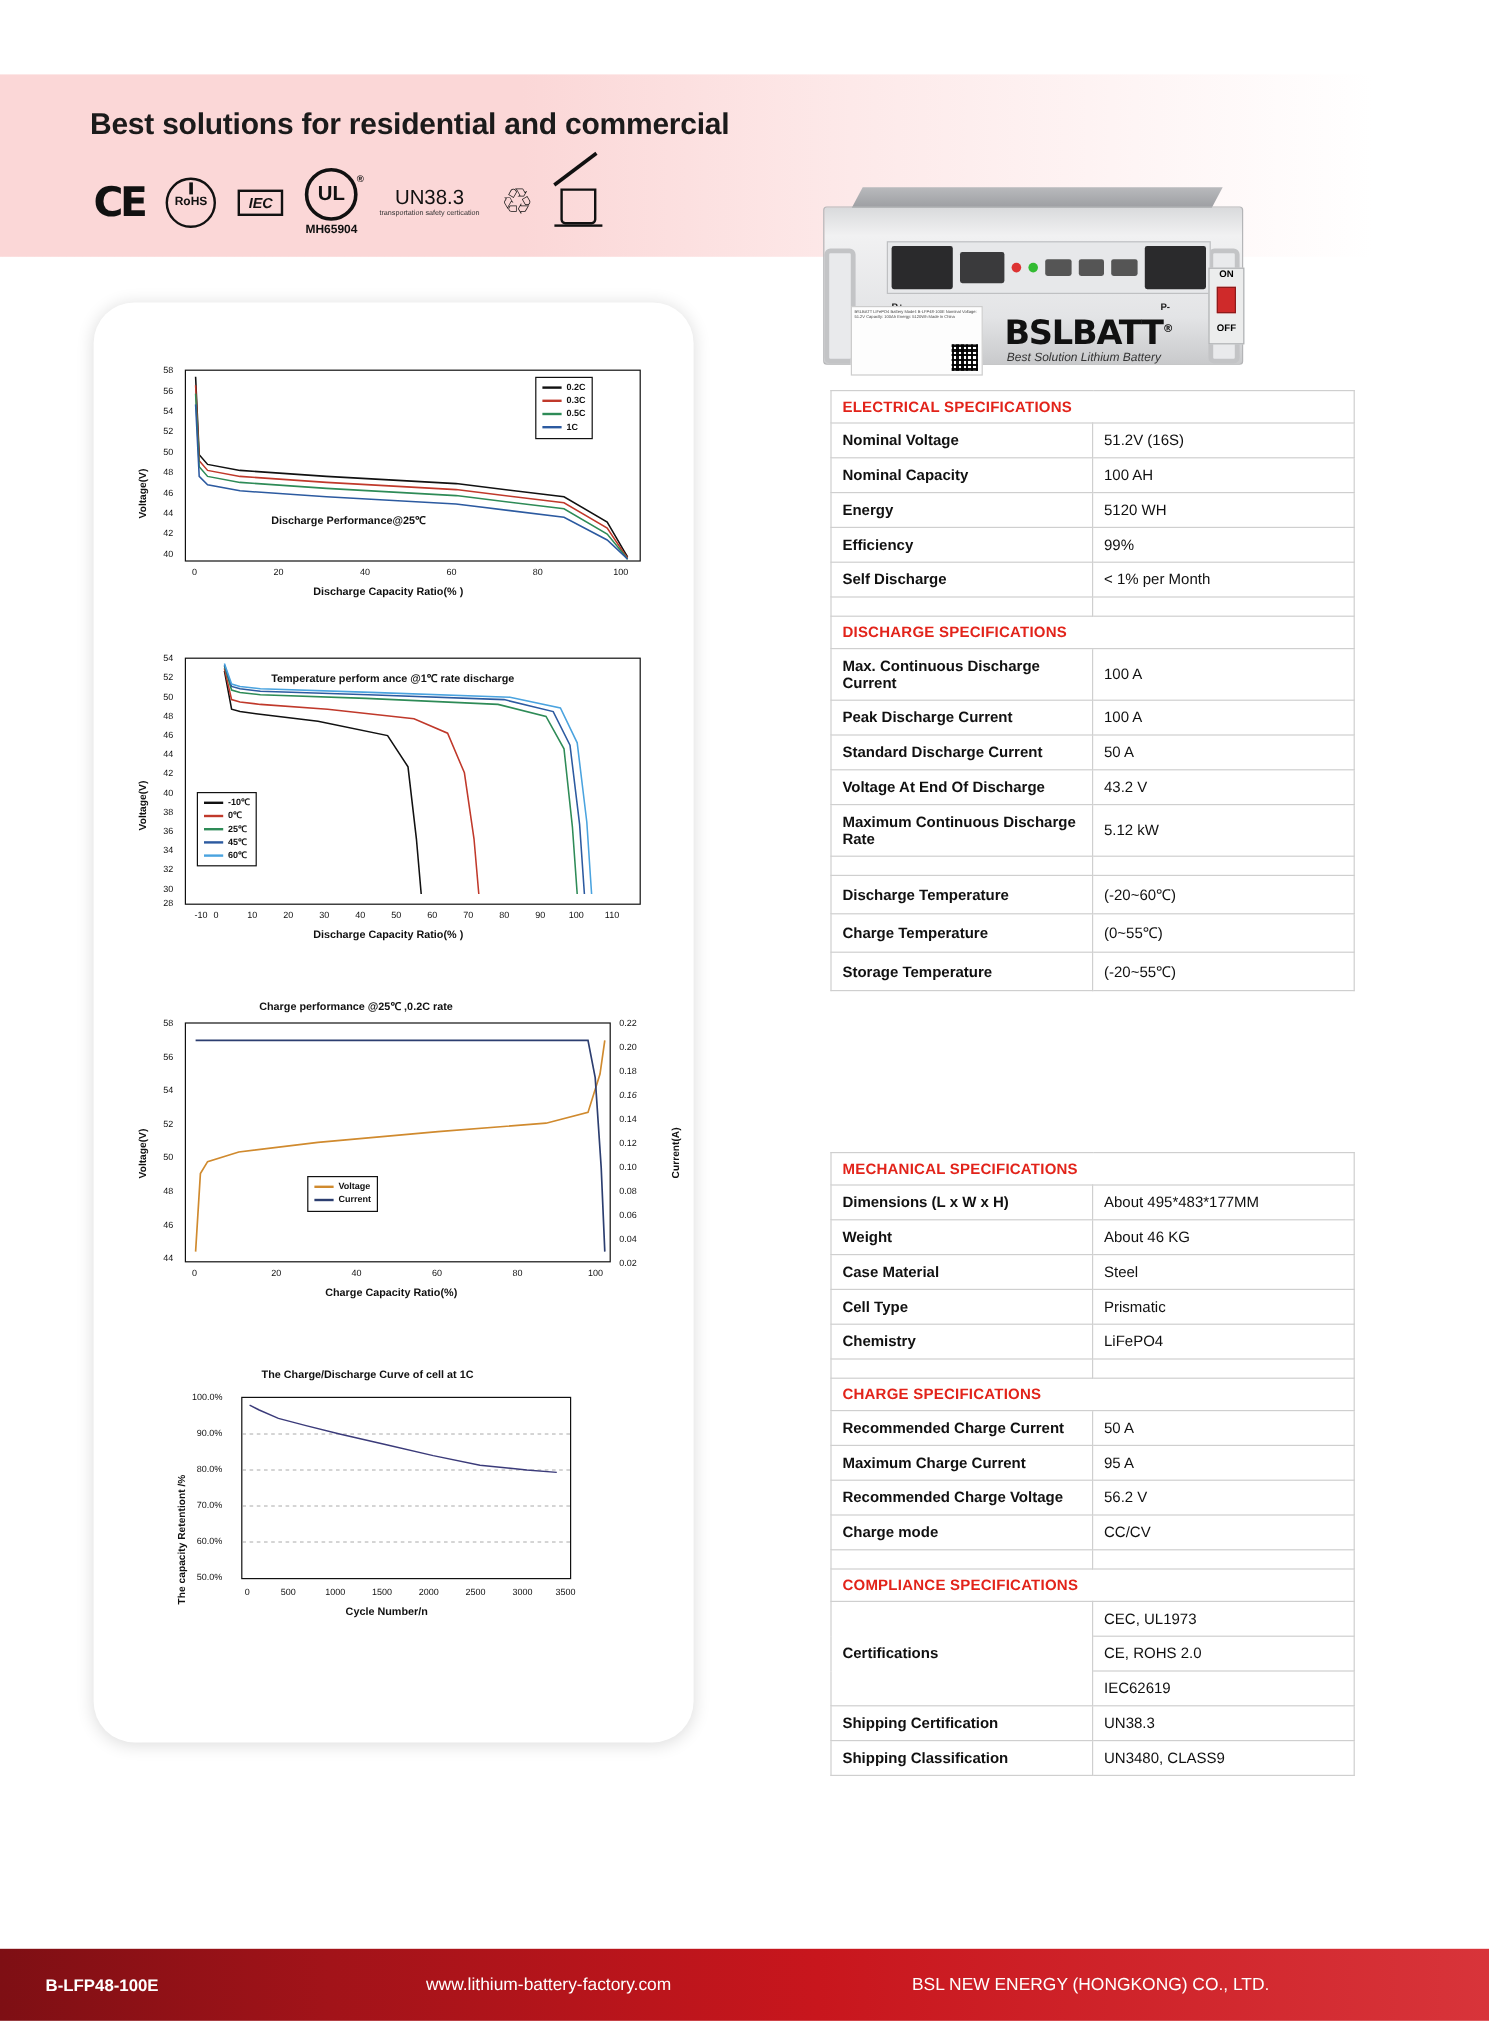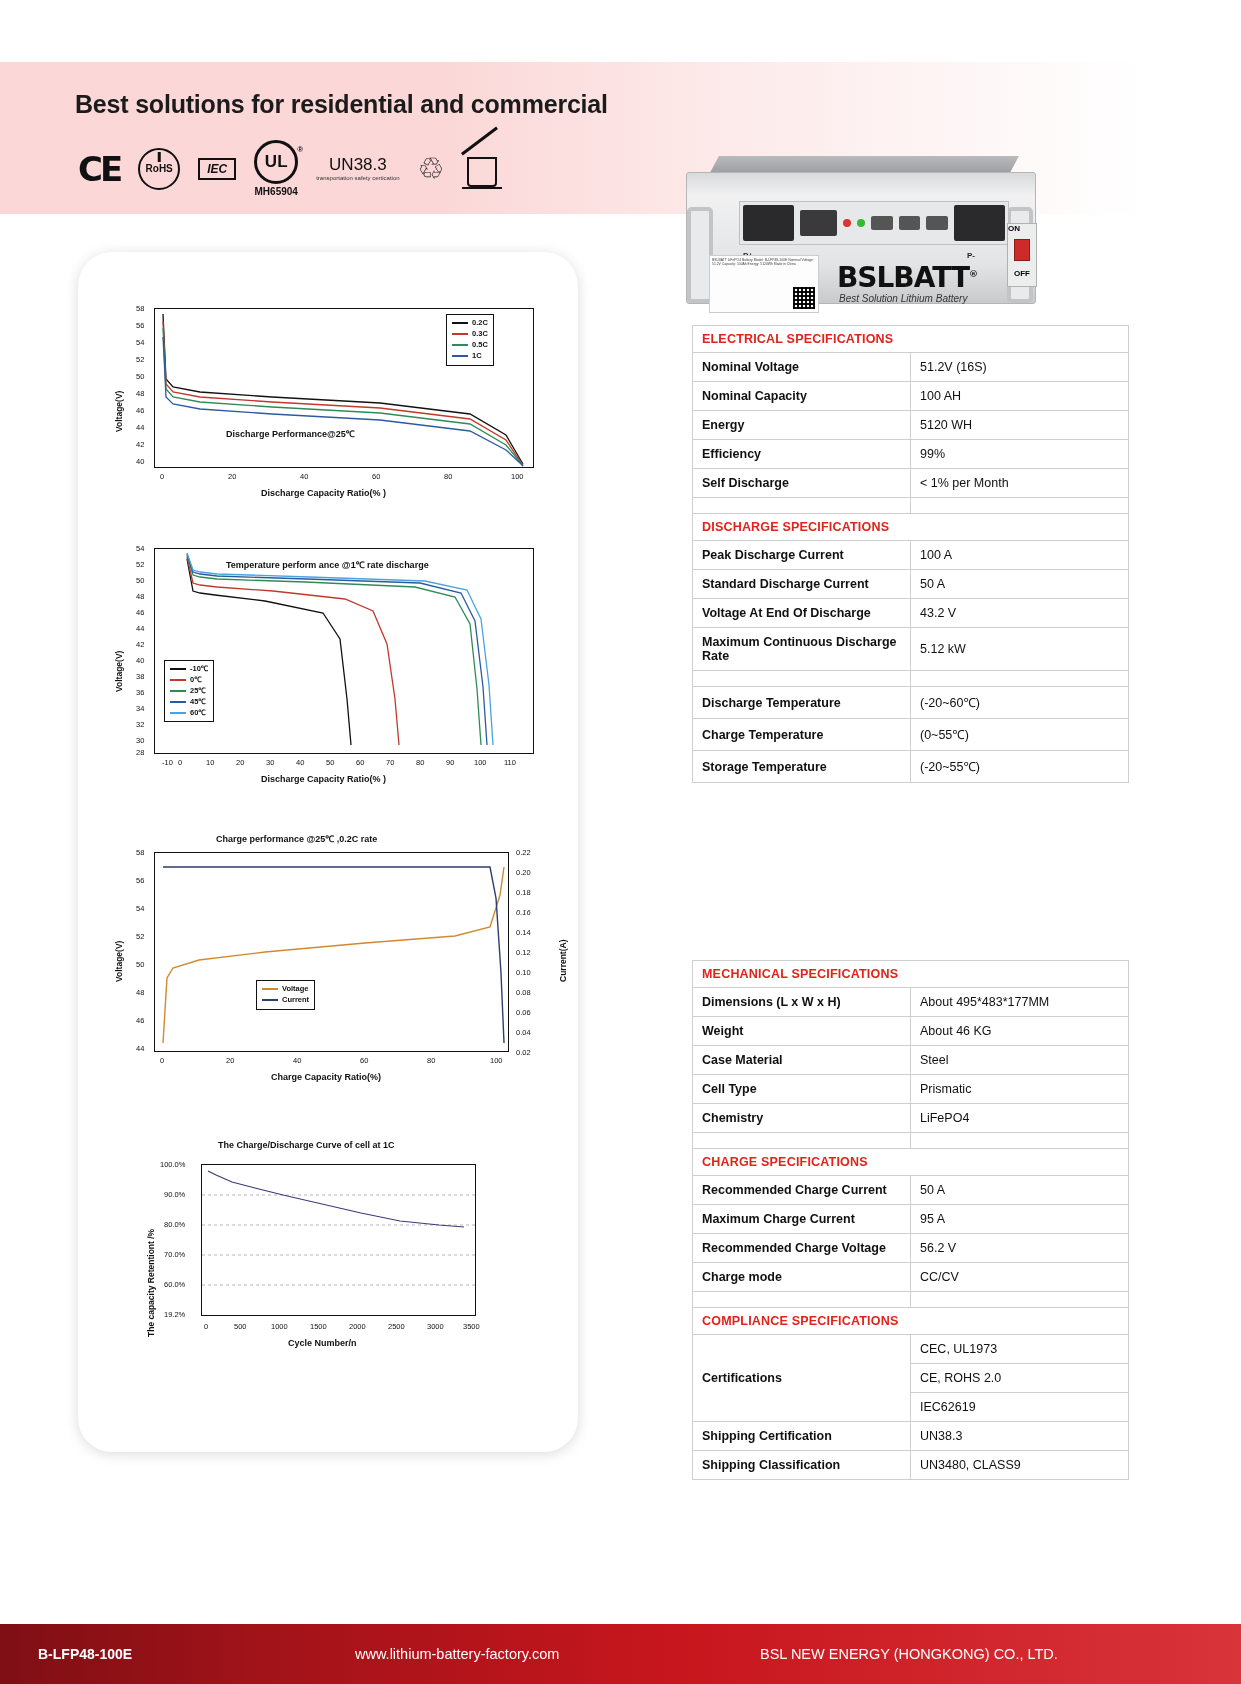--- a/index.html
+++ b/index.html
@@ -117,21 +117,21 @@
   .pp-qr { position:absolute; right:3px; bottom:3px; width:22px;height:22px;
     background:
       repeating-linear-gradient(0deg,#111 0 2px,#fff 2px 4px),
       repeating-linear-gradient(90deg,#111 0 2px,transparent 2px 4px);
     background-blend-mode:multiply;}
   .pp-switch {
     position:absolute; right:-2px; top:50px; width:30px; height:64px;
     border:1px solid #b0b1b3; background:#eceded;
   }
   .pp-switch .sw-btn { margin:6px auto 0; width:16px;height:22px;background:#cf2a2a;border:1px solid #8d1b1b;}
-  .pp-switch .sw-on { font-size:8px;font-weight:bold;}
+  .pp-switch .sw-on { font-size:8px;text-align:center;font-weight:bold;}
   .pp-switch .sw-off { font-size:8px;text-align:center;font-weight:bold;margin-top:8px;}
 
   
   .left-card {
     position:absolute; left:78px; top:252px; width:500px; height:1200px;
     background:#ffffff; border-radius:34px;
     box-shadow:0 2px 14px rgba(0,0,0,0.14);
   }
   .chart-box { position:absolute; background:#fff; }
   .chart-frame { position:absolute; border:1px solid #111; }
@@ -397,21 +397,21 @@
         <line x1="0" y1="90" x2="273" y2="90" stroke="#888" stroke-width="0.6" stroke-dasharray="3,3"></line>
         <line x1="0" y1="120" x2="273" y2="120" stroke="#888" stroke-width="0.6" stroke-dasharray="3,3"></line>
         <polyline fill="none" stroke="#3b3b7a" stroke-width="1.2" points="6,6 14,10 30,17 53,23 81,30 120,39 159,48 198,56 237,60 262,62"></polyline>
       </svg>
     </div>
     <div class="tick" style="left:22px; top:28px;">100.0%</div>
     <div class="tick" style="left:26px; top:58px;">90.0%</div>
     <div class="tick" style="left:26px; top:88px;">80.0%</div>
     <div class="tick" style="left:26px; top:118px;">70.0%</div>
     <div class="tick" style="left:26px; top:148px;">60.0%</div>
-    <div class="tick" style="left:26px; top:178px;">19.2%</div>
+    <div class="tick" style="left:26px; top:178px;">50.0%</div>
     <div class="tick" style="left:66px;  top:190px;">0</div>
     <div class="tick" style="left:96px;  top:190px;">500</div>
     <div class="tick" style="left:133px; top:190px;">1000</div>
     <div class="tick" style="left:172px; top:190px;">1500</div>
     <div class="tick" style="left:211px; top:190px;">2000</div>
     <div class="tick" style="left:250px; top:190px;">2500</div>
     <div class="tick" style="left:289px; top:190px;">3000</div>
     <div class="tick" style="left:325px; top:190px;">3500</div>
     <div class="axis-label" style="left:150px; top:206px;">Cycle Number/n</div>
   </div>
@@ -447,20 +447,24 @@
         </tr>
     <tr class="spacer">
           <td></td>
           <td></td>
         </tr>
 
     <tr class="section">
           <td colspan="2">DISCHARGE SPECIFICATIONS</td>
         </tr>
     <tr>
+          <td class="k">Max. Continuous Discharge Current</td>
+          <td class="v">100 A</td>
+        </tr>
+    <tr>
           <td class="k">Peak Discharge Current</td>
           <td class="v">100 A</td>
         </tr>
     <tr>
           <td class="k">Standard Discharge Current</td>
           <td class="v">50 A</td>
         </tr>
     <tr>
           <td class="k">Voltage At End Of Discharge</td>
           <td class="v">43.2 V</td>

